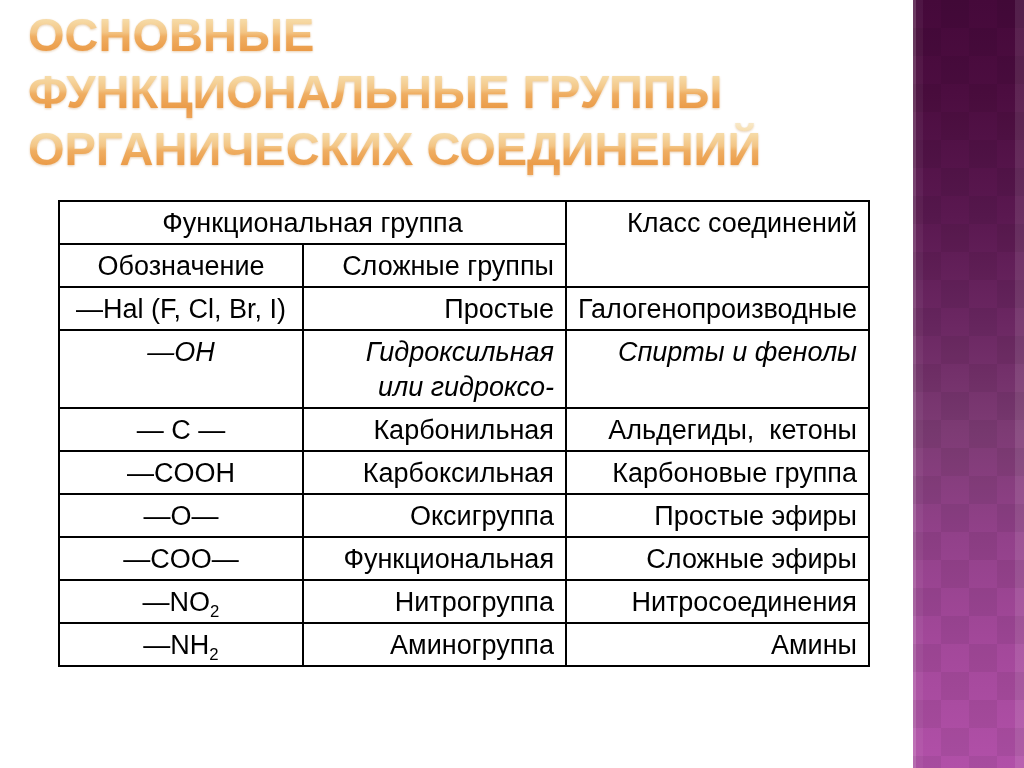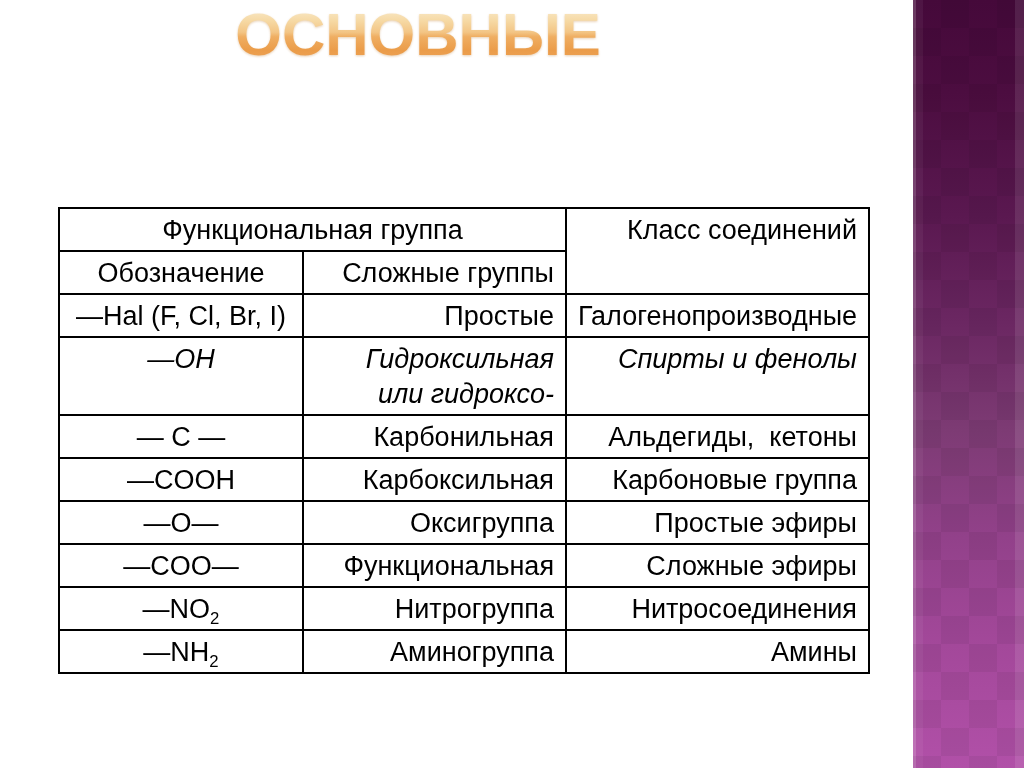--- a/index.html
+++ b/index.html
@@ -13,41 +13,40 @@
     position: relative;
     width: 1024px; height: 768px;
     background: #ffffff;
   }
 
   
   .title {
     position: absolute;
     left: 28px; top: 6px;
     width: 780px;
-    text-align: center;
     font-weight: bold;
-    font-size: 60px;
+    font-size: 47px;
     line-height: 57px;
     letter-spacing: 0px;
     filter: drop-shadow(0 1px 1px rgba(190,120,40,0.35));
   }
   .title-line {
     background: linear-gradient(180deg,
       #f9ecd0 0%, #f6d9a4 26%, #f3c585 46%,
       #efae62 54%, #eb9c49 78%, #eda45b 100%);
     -webkit-background-clip: text;
     background-clip: text;
     color: transparent;
     white-space: nowrap;
   }
 
   
   .table-wrap {
     position: absolute;
-    left: 58px; top: 207px;
+    left: 58px; top: 200px;
   }
   table.fg {
     border-collapse: collapse;
     table-layout: fixed;
     width: 810px;
     font-size: 27px;
     color: #000000;
   }
   table.fg col.c1 { width: 244px; }
   table.fg col.c2 { width: 263px; }
@@ -92,20 +91,22 @@
     background-size: 56px 56px;
   }
 </style>
 </head>
 <body>
 
 <div class="slide">
 
   <div class="title">
     <div class="title-line">ОСНОВНЫЕ</div>
+    <div class="title-line">ФУНКЦИОНАЛЬНЫЕ ГРУППЫ</div>
+    <div class="title-line">ОРГАНИЧЕСКИХ СОЕДИНЕНИЙ</div>
   </div>
 
   <div class="table-wrap">
     <table class="fg">
       <colgroup>
           <col class="c1">
           <col class="c2">
           <col class="c3">
         </colgroup>
 

